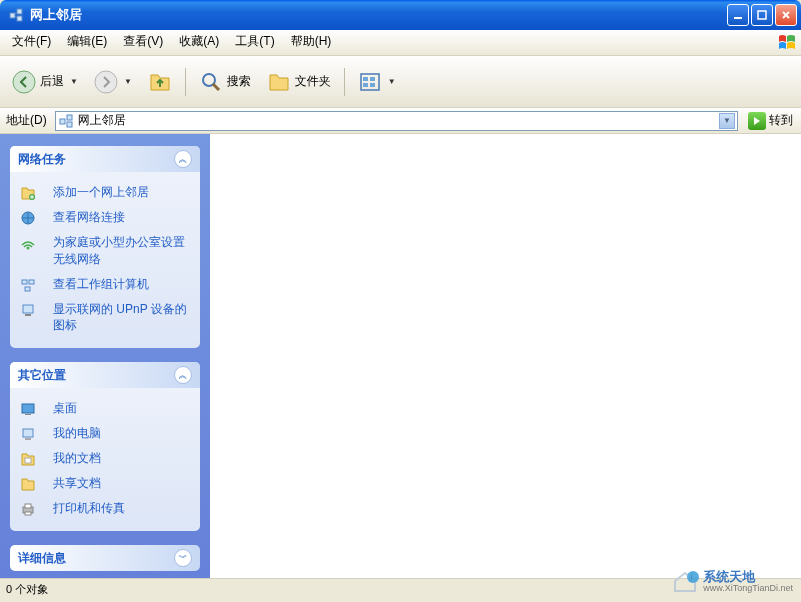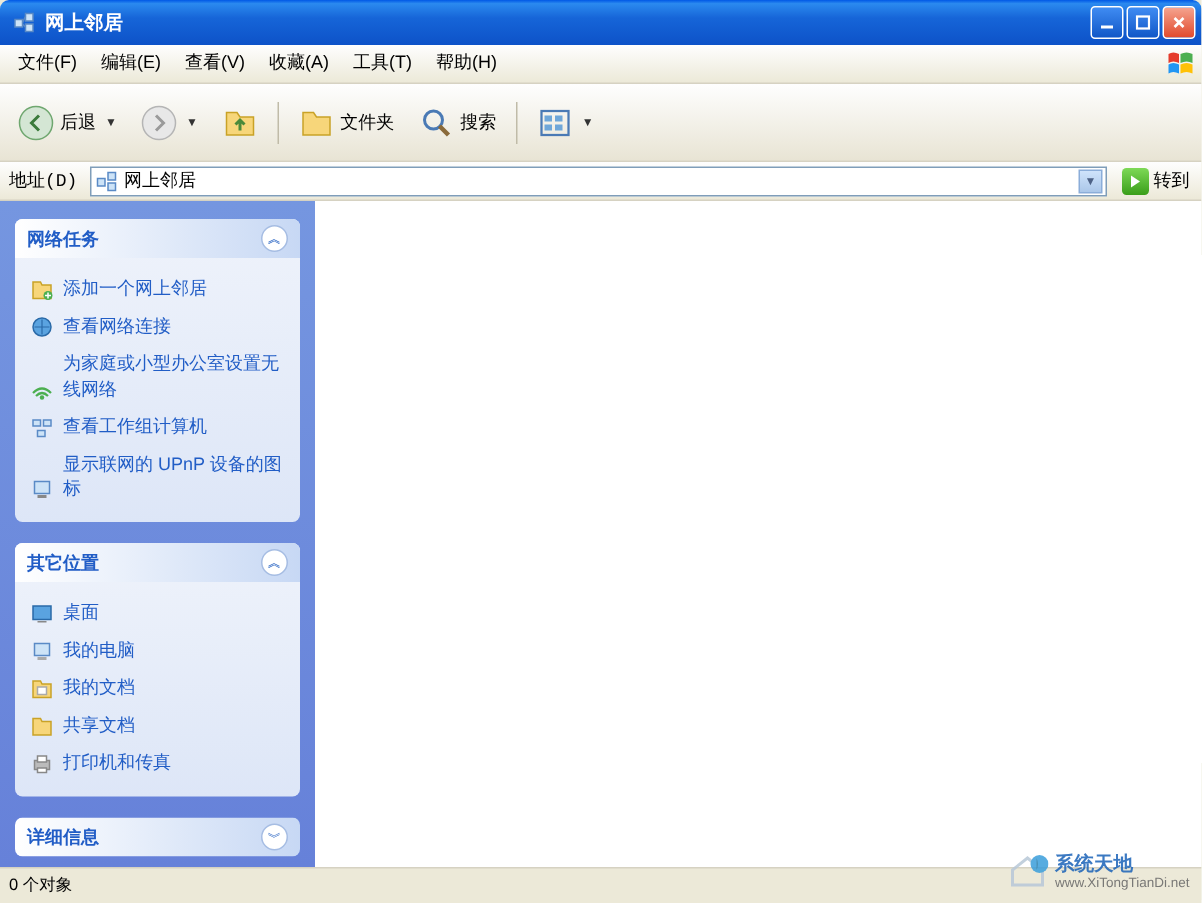--- a/index.html
+++ b/index.html
@@ -21,35 +21,35 @@
 
 
 .toolbar { height: 52px; background: linear-gradient(to bottom, #fefefe, #e8e4d4); border-bottom: 1px solid #d6d2c2; display: flex; align-items: center; padding: 0 6px; gap: 4px; }
 .tb-btn { display: flex; align-items: center; gap: 4px; padding: 4px 6px; cursor: pointer; border-radius: 3px; }
 .tb-icon { width: 24px; height: 24px; display: flex; align-items: center; justify-content: center; }
 .tb-sep { width: 1px; height: 28px; background: #c0bba8; margin: 0 3px; }
 .tb-drop { font-size: 8px; color: #333; margin-left: 2px; }
 
 
 .addressbar { height: 26px; background: linear-gradient(to bottom, #fefefe, #ece9d8); border-bottom: 1px solid #d6d2c2; display: flex; align-items: center; padding: 0 4px; gap: 6px; }
-.addr-label { padding: 0 2px; font-family: Liberation Mono, monospace; }
+.addr-label { padding: 0 2px; }
 .addr-field { flex: 1; height: 20px; background: white; border: 1px solid #7f9db9; display: flex; align-items: center; padding: 0 2px; gap: 4px; }
 .addr-field .addr-dd { width: 16px; height: 16px; background: linear-gradient(to bottom, #cfe3fb, #abc7e9); border: 1px solid #8badd9; display: flex; align-items: center; justify-content: center; font-size: 8px; color: #4d6185; cursor: pointer; }
 .go-btn { display: flex; align-items: center; gap: 3px; cursor: pointer; padding: 2px 4px; }
 .go-icon { width: 18px; height: 18px; background: linear-gradient(to bottom, #7ed957, #3a9e1a); border-radius: 3px; display: flex; align-items: center; justify-content: center; color: white; font-weight: bold; }
 
 
 .content { display: flex; height: 444px; }
 .sidebar { width: 210px; background: linear-gradient(to bottom, #7596e0 0%, #6681d9 100%); padding: 12px 10px; overflow-y: auto; }
 .panel { background: linear-gradient(to bottom, #eff3fb, #dde6f7); border-radius: 5px; margin-bottom: 14px; overflow: hidden; }
 .panel-header { height: 26px; background: linear-gradient(to right, #fff, #c7d8f4); display: flex; align-items: center; justify-content: space-between; padding: 0 8px; cursor: pointer; }
 .panel-header .ph-title { font-weight: bold; color: #215dc6; font-size: 12px; }
 .panel-header .ph-toggle { width: 18px; height: 18px; border-radius: 50%; background: #fff; border: 1px solid #a6bde3; display: flex; align-items: center; justify-content: center; font-size: 9px; color: #316ac5; }
 .panel-body { padding: 8px 10px 10px 10px; }
-.task-item { display: flex; align-items: flex-end; gap: 6px; padding: 4px 0; cursor: pointer; color: #215dc6; }
+.task-item { display: flex; align-items: flex-start; gap: 17px; padding: 4px 0; cursor: pointer; color: #215dc6; }
 .task-icon { width: 16px; height: 16px; flex-shrink: 0; display: flex; align-items: center; justify-content: center; margin-top: 1px; }
 .task-text { line-height: 1.4; }
 .main { flex: 1; background: white; }
 
 
 .statusbar { height: 22px; background: #ece9d8; border-top: 1px solid #d6d2c2; display: flex; align-items: center; padding: 0 6px; font-size: 11px; position: relative; }
 .watermark { position: absolute; right: 8px; bottom: 3px; display: flex; align-items: center; gap: 4px; font-size: 11px; opacity: 0.85; }
 .wm-text { line-height: 1.1; }
 .wm-text .cn { font-weight: bold; color: #1a62b8; font-size: 13px; }
 .wm-text .en { color: #666; font-size: 9px; }
@@ -130,33 +130,33 @@
         <svg width="24" height="24">
           <path d="M3 8 L3 20 L21 20 L21 8 L12 8 L10 5 L3 5 Z" fill="#f7d67a" stroke="#c9a227"></path>
           <path d="M12 17 L12 11 M9 13 L12 10 L15 13" fill="none" stroke="#4a8a3a" stroke-width="2"></path>
         </svg>
       </span>
   </div>
   <div class="tb-sep"></div>
   <div class="tb-btn">
     <span class="tb-icon">
         <svg width="24" height="24">
-          <path d="M3 8 L3 20 L21 20 L21 8 L12 8 L10 5 L3 5 Z" fill="#f7d67a" stroke="#c9a227"></path>
-        </svg>
-      </span>
-    <span>文件夹</span>
-  </div>
-  <div class="tb-btn">
-    <span class="tb-icon">
-        <svg width="24" height="24">
           <circle cx="10" cy="10" r="6" fill="none" stroke="#4a7ab5" stroke-width="2"></circle>
           <line x1="14" y1="14" x2="20" y2="20" stroke="#8a6a3a" stroke-width="3"></line>
         </svg>
       </span>
     <span>搜索</span>
+  </div>
+  <div class="tb-btn">
+    <span class="tb-icon">
+        <svg width="24" height="24">
+          <path d="M3 8 L3 20 L21 20 L21 8 L12 8 L10 5 L3 5 Z" fill="#f7d67a" stroke="#c9a227"></path>
+        </svg>
+      </span>
+    <span>文件夹</span>
   </div>
   <div class="tb-sep"></div>
   <div class="tb-btn">
     <span class="tb-icon">
         <svg width="24" height="24">
           <rect x="3" y="4" width="18" height="16" fill="none" stroke="#4a7ab5" stroke-width="1.5"></rect>
           <rect x="5" y="7" width="5" height="4" fill="#6fa7d9"></rect>
           <rect x="12" y="7" width="5" height="4" fill="#6fa7d9"></rect>
           <rect x="5" y="13" width="5" height="4" fill="#6fa7d9"></rect>
           <rect x="12" y="13" width="5" height="4" fill="#6fa7d9"></rect>

